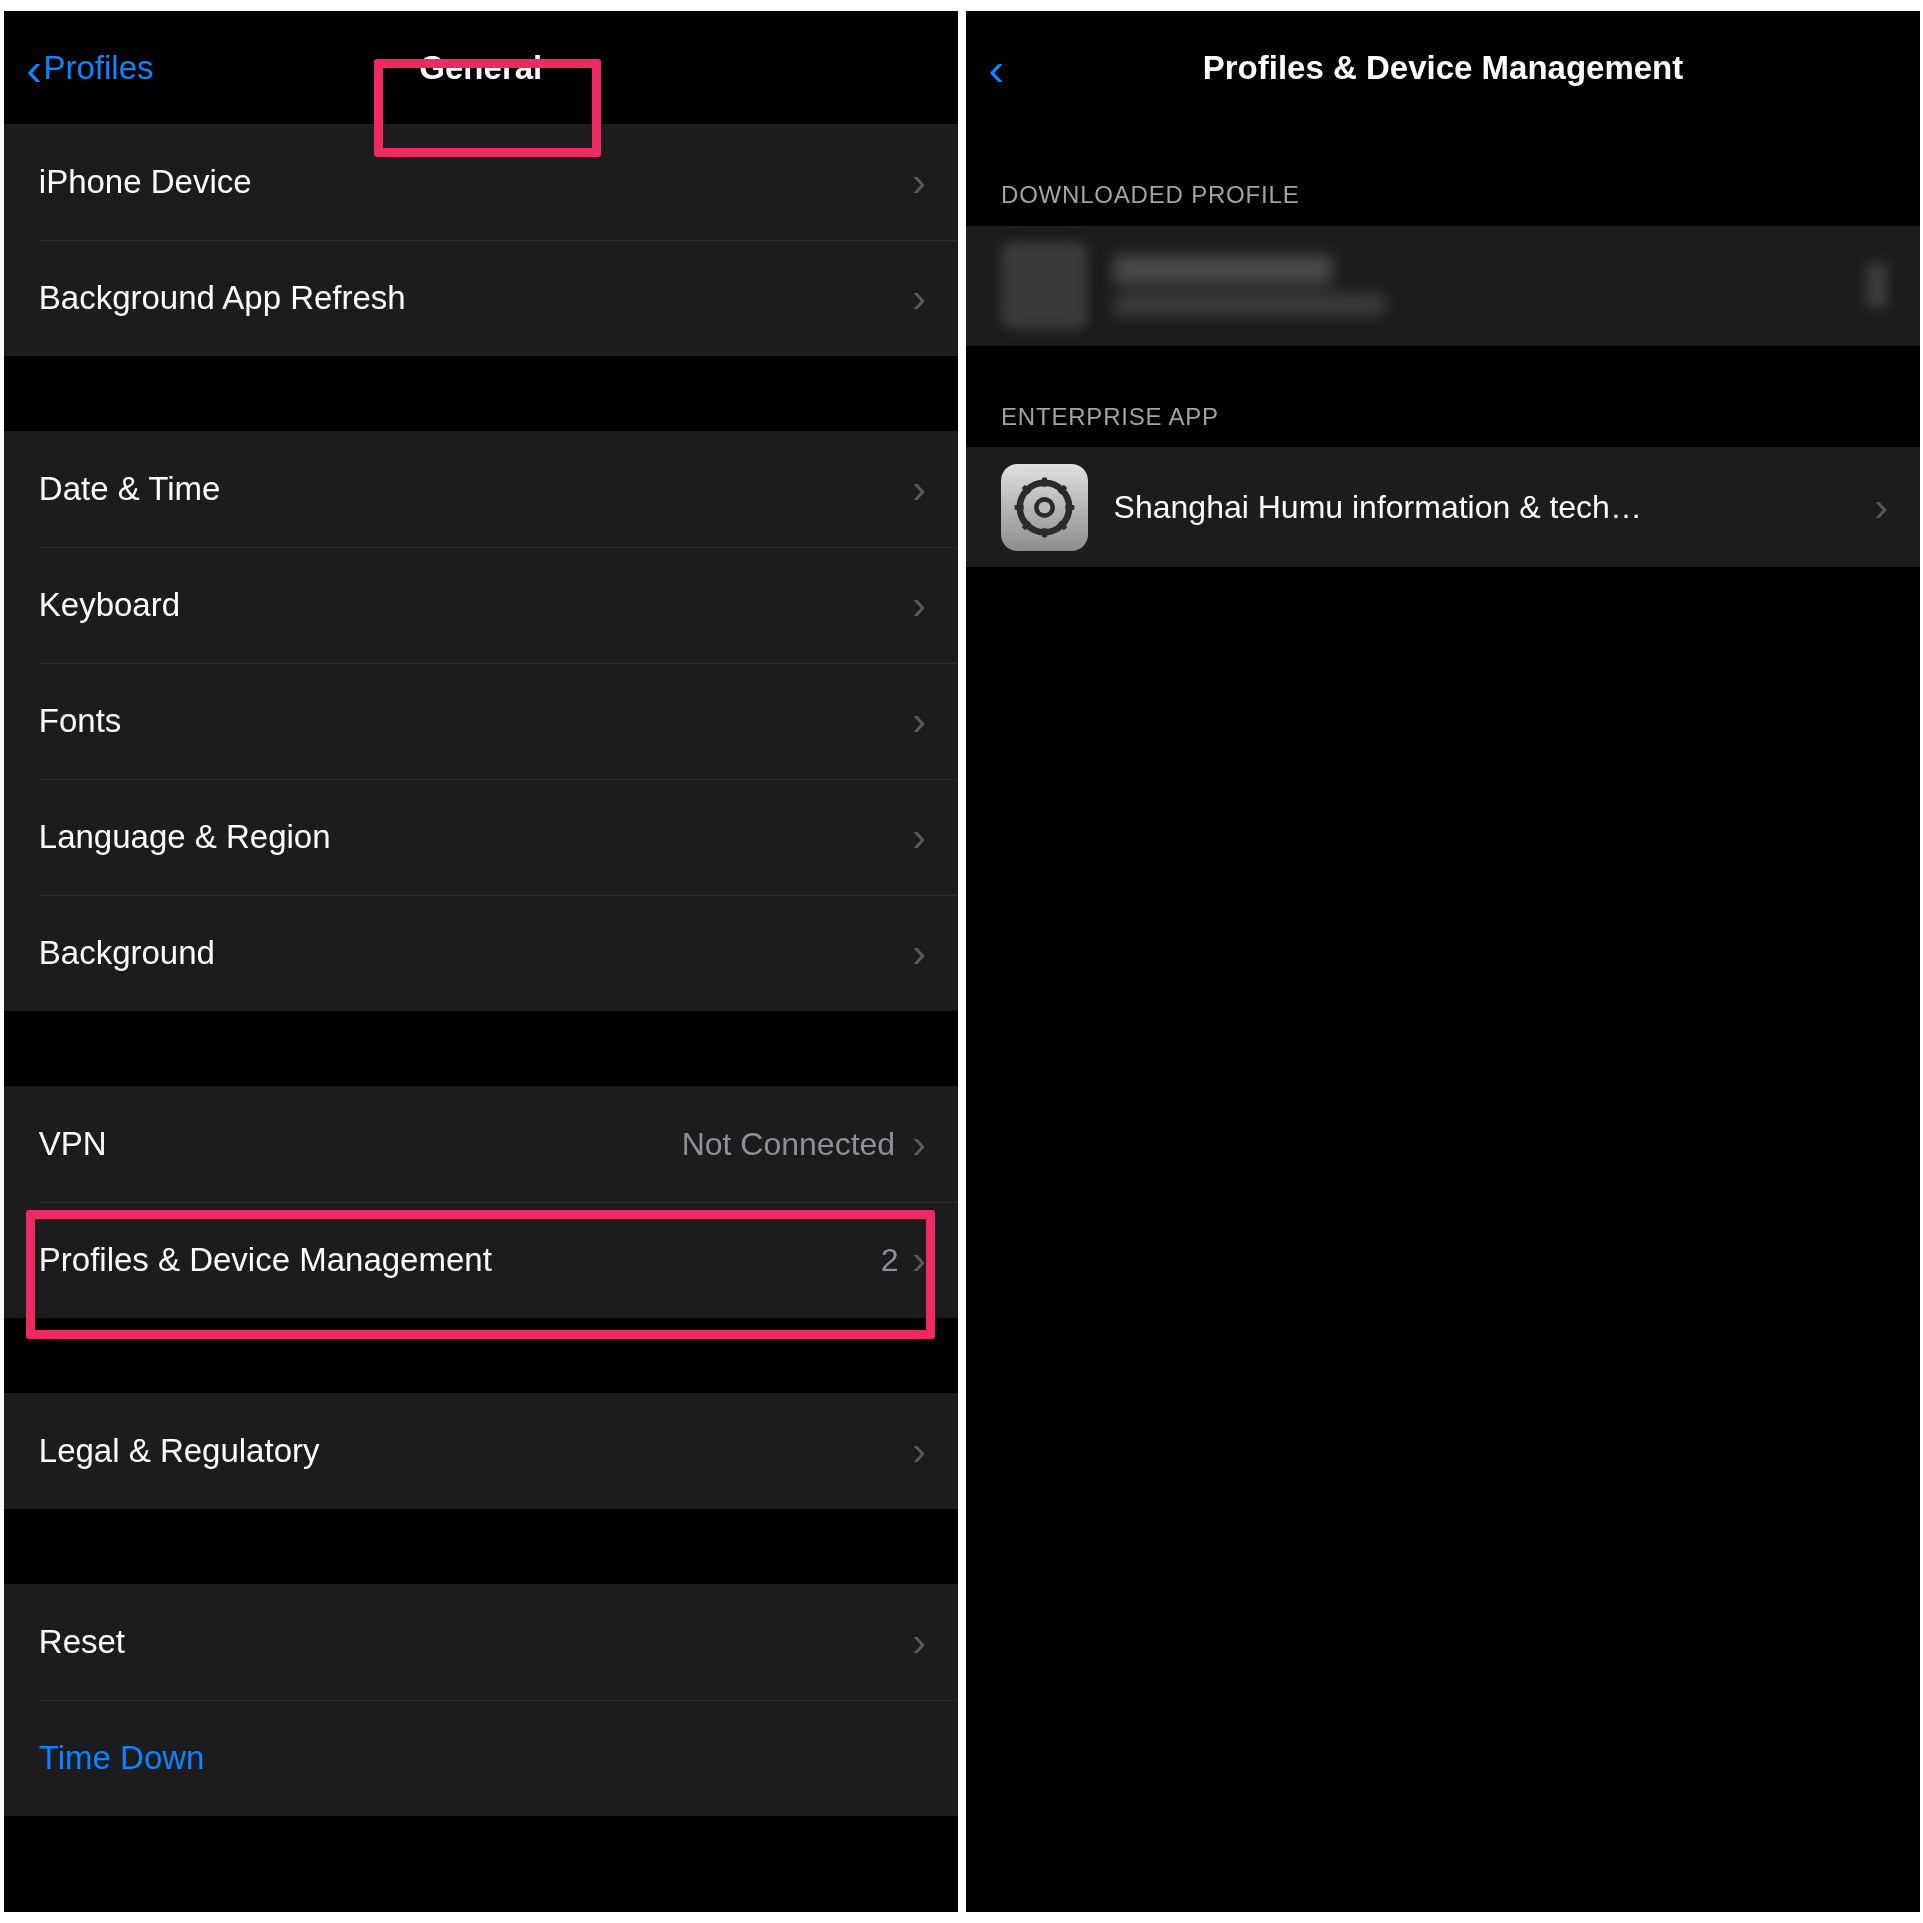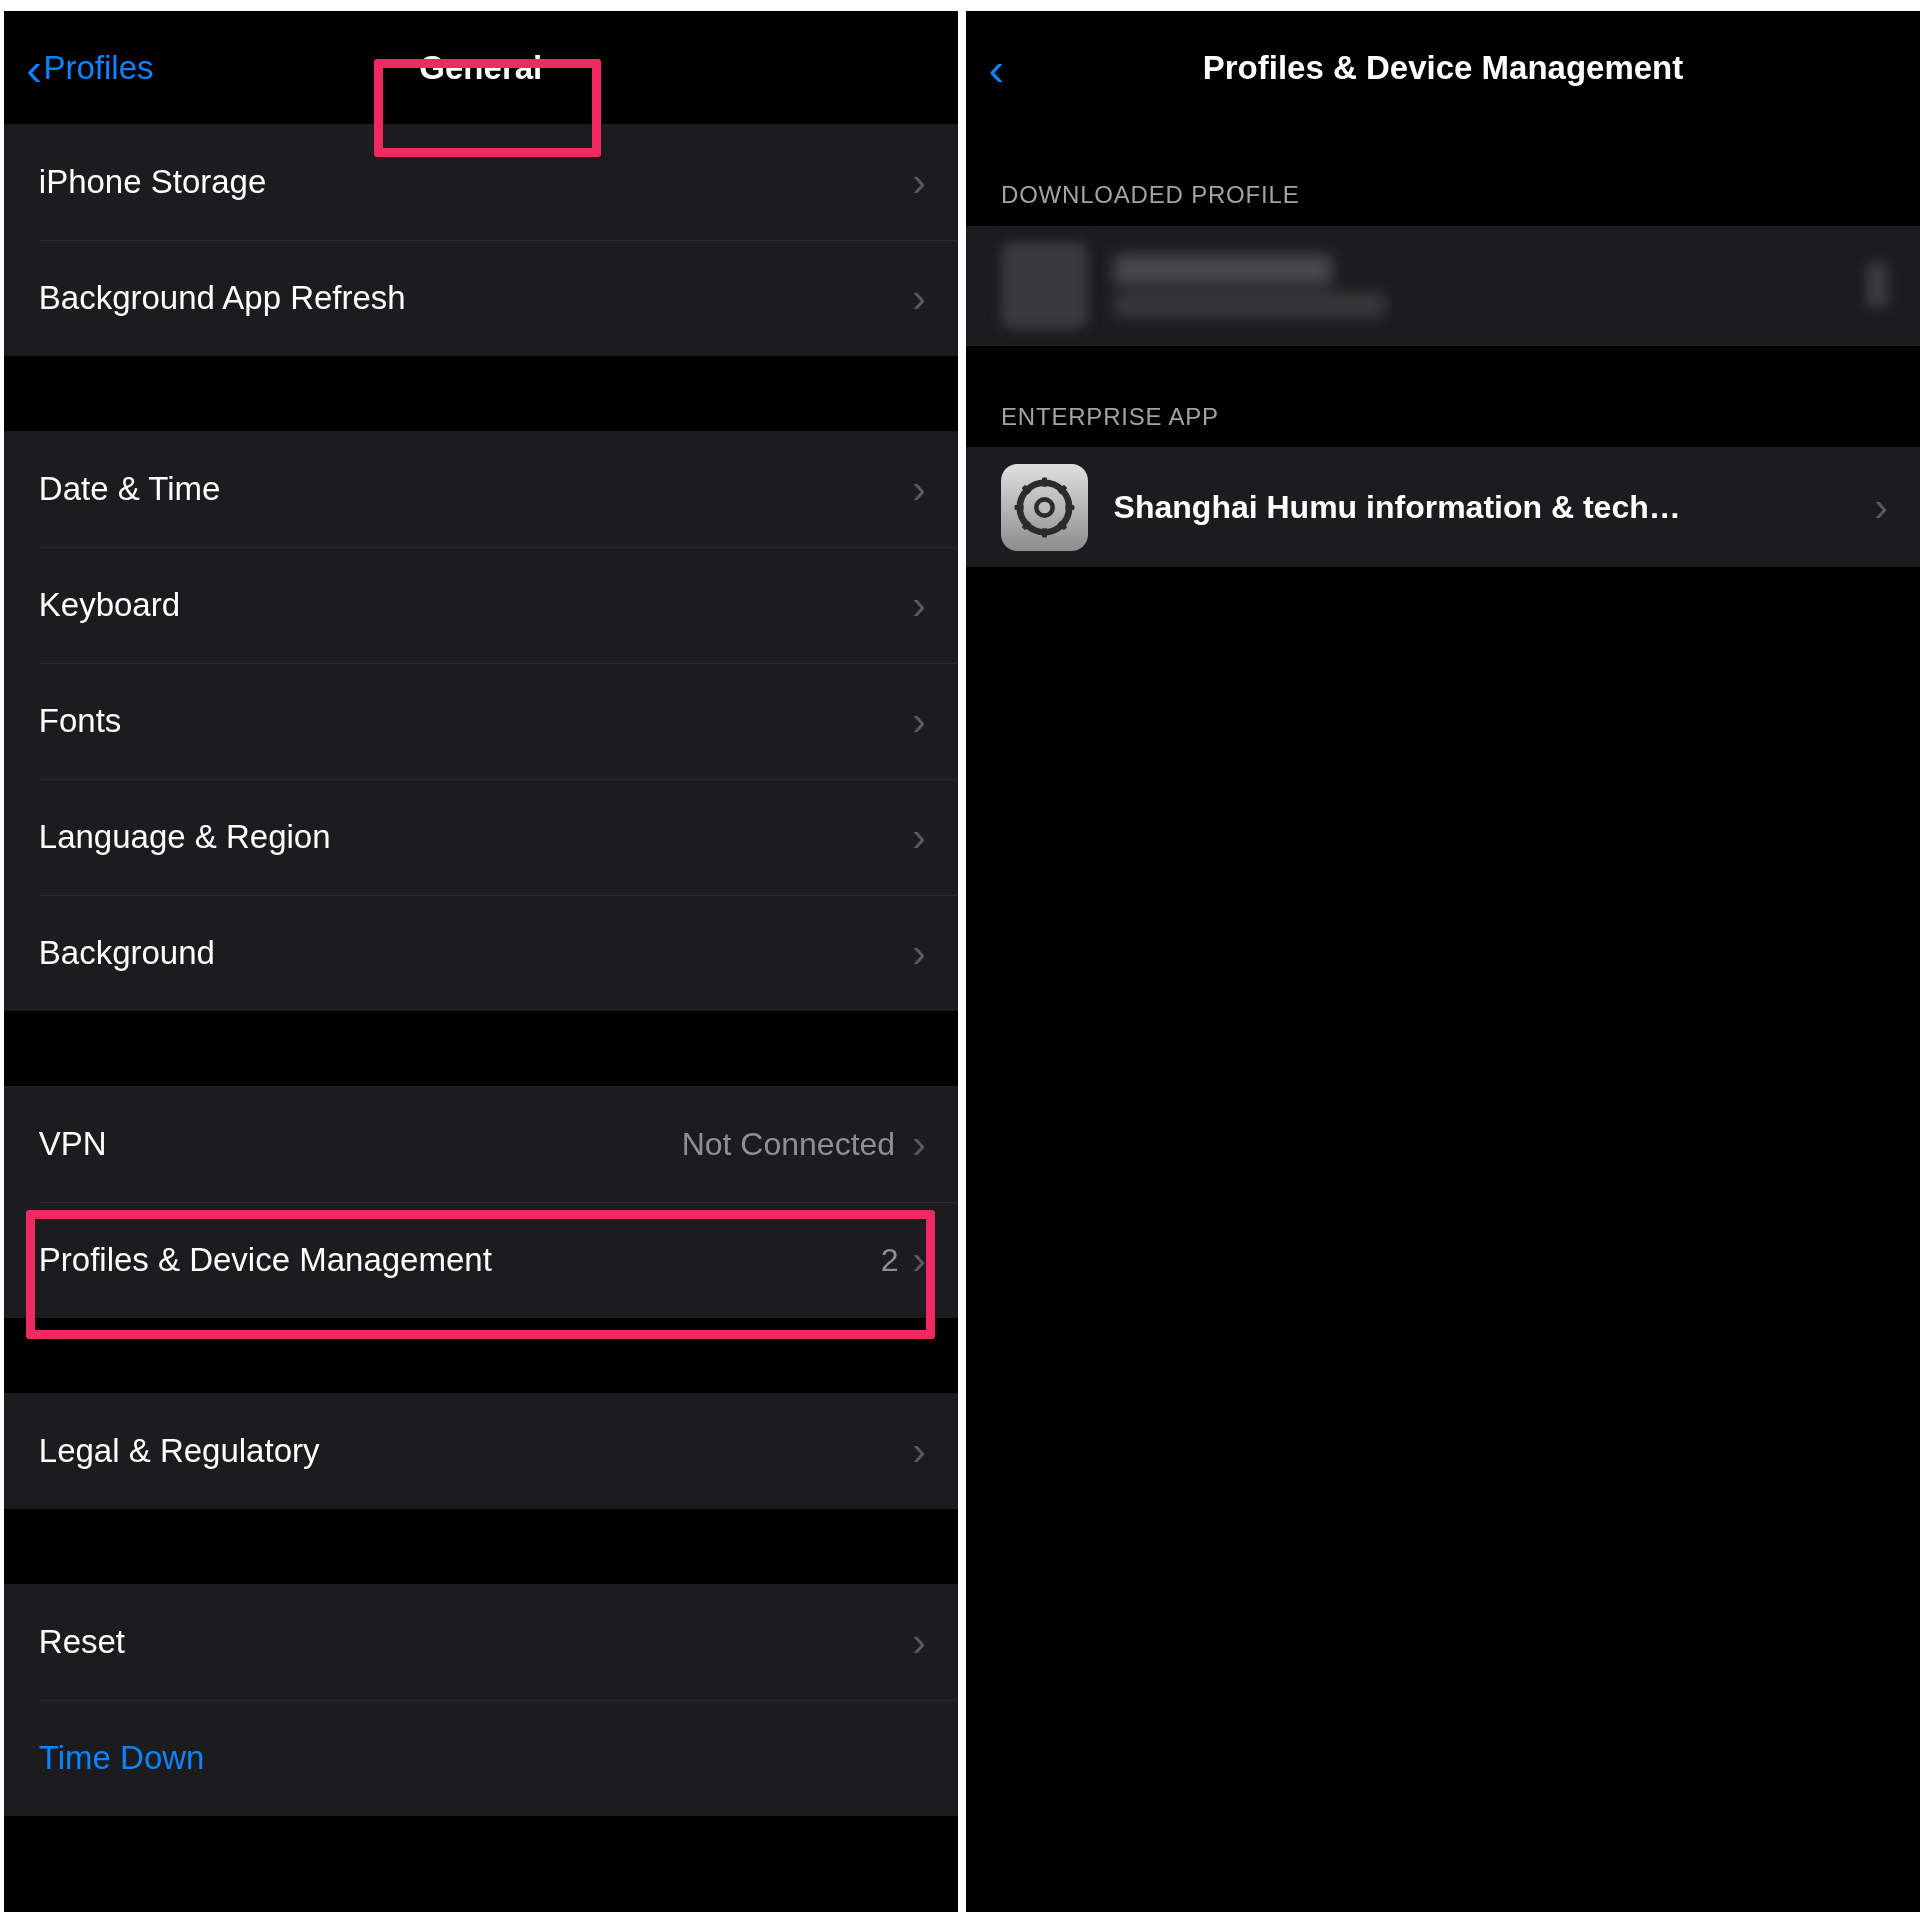--- a/index.html
+++ b/index.html
@@ -201,21 +201,21 @@
     display: flex;
     align-items: center;
     justify-content: center;
   }
   .gear-icon svg { width: 65px; height: 65px; }
 
   .ent-label {
     flex: 1;
     color: #fff;
     font-size: 32px;
-    font-weight: 700;
+    font-weight: 400;
     white-space: nowrap;
     overflow: hidden;
     text-overflow: ellipsis;
     padding-right: 10.5px;
   }
 </style>
 </head>
 <body>
 
 <div class="stage">
@@ -226,21 +226,21 @@
         <span class="chev">‹</span>
         <span>Profiles</span>
       </div>
       <div class="nav-title">General</div>
     </div>
     <div class="scrollind"></div>
 
     <div class="content">
       <div class="group">
         <div class="row">
-          <span class="label">iPhone Storage</span>
+          <span class="label">iPhone Device</span>
           <span class="chev chev-right">›</span>
         </div>
         <div class="row">
           <span class="label">Background App Refresh</span>
           <span class="chev chev-right">›</span>
         </div>
       </div>
 
       <div class="gap-lg"></div>
 

